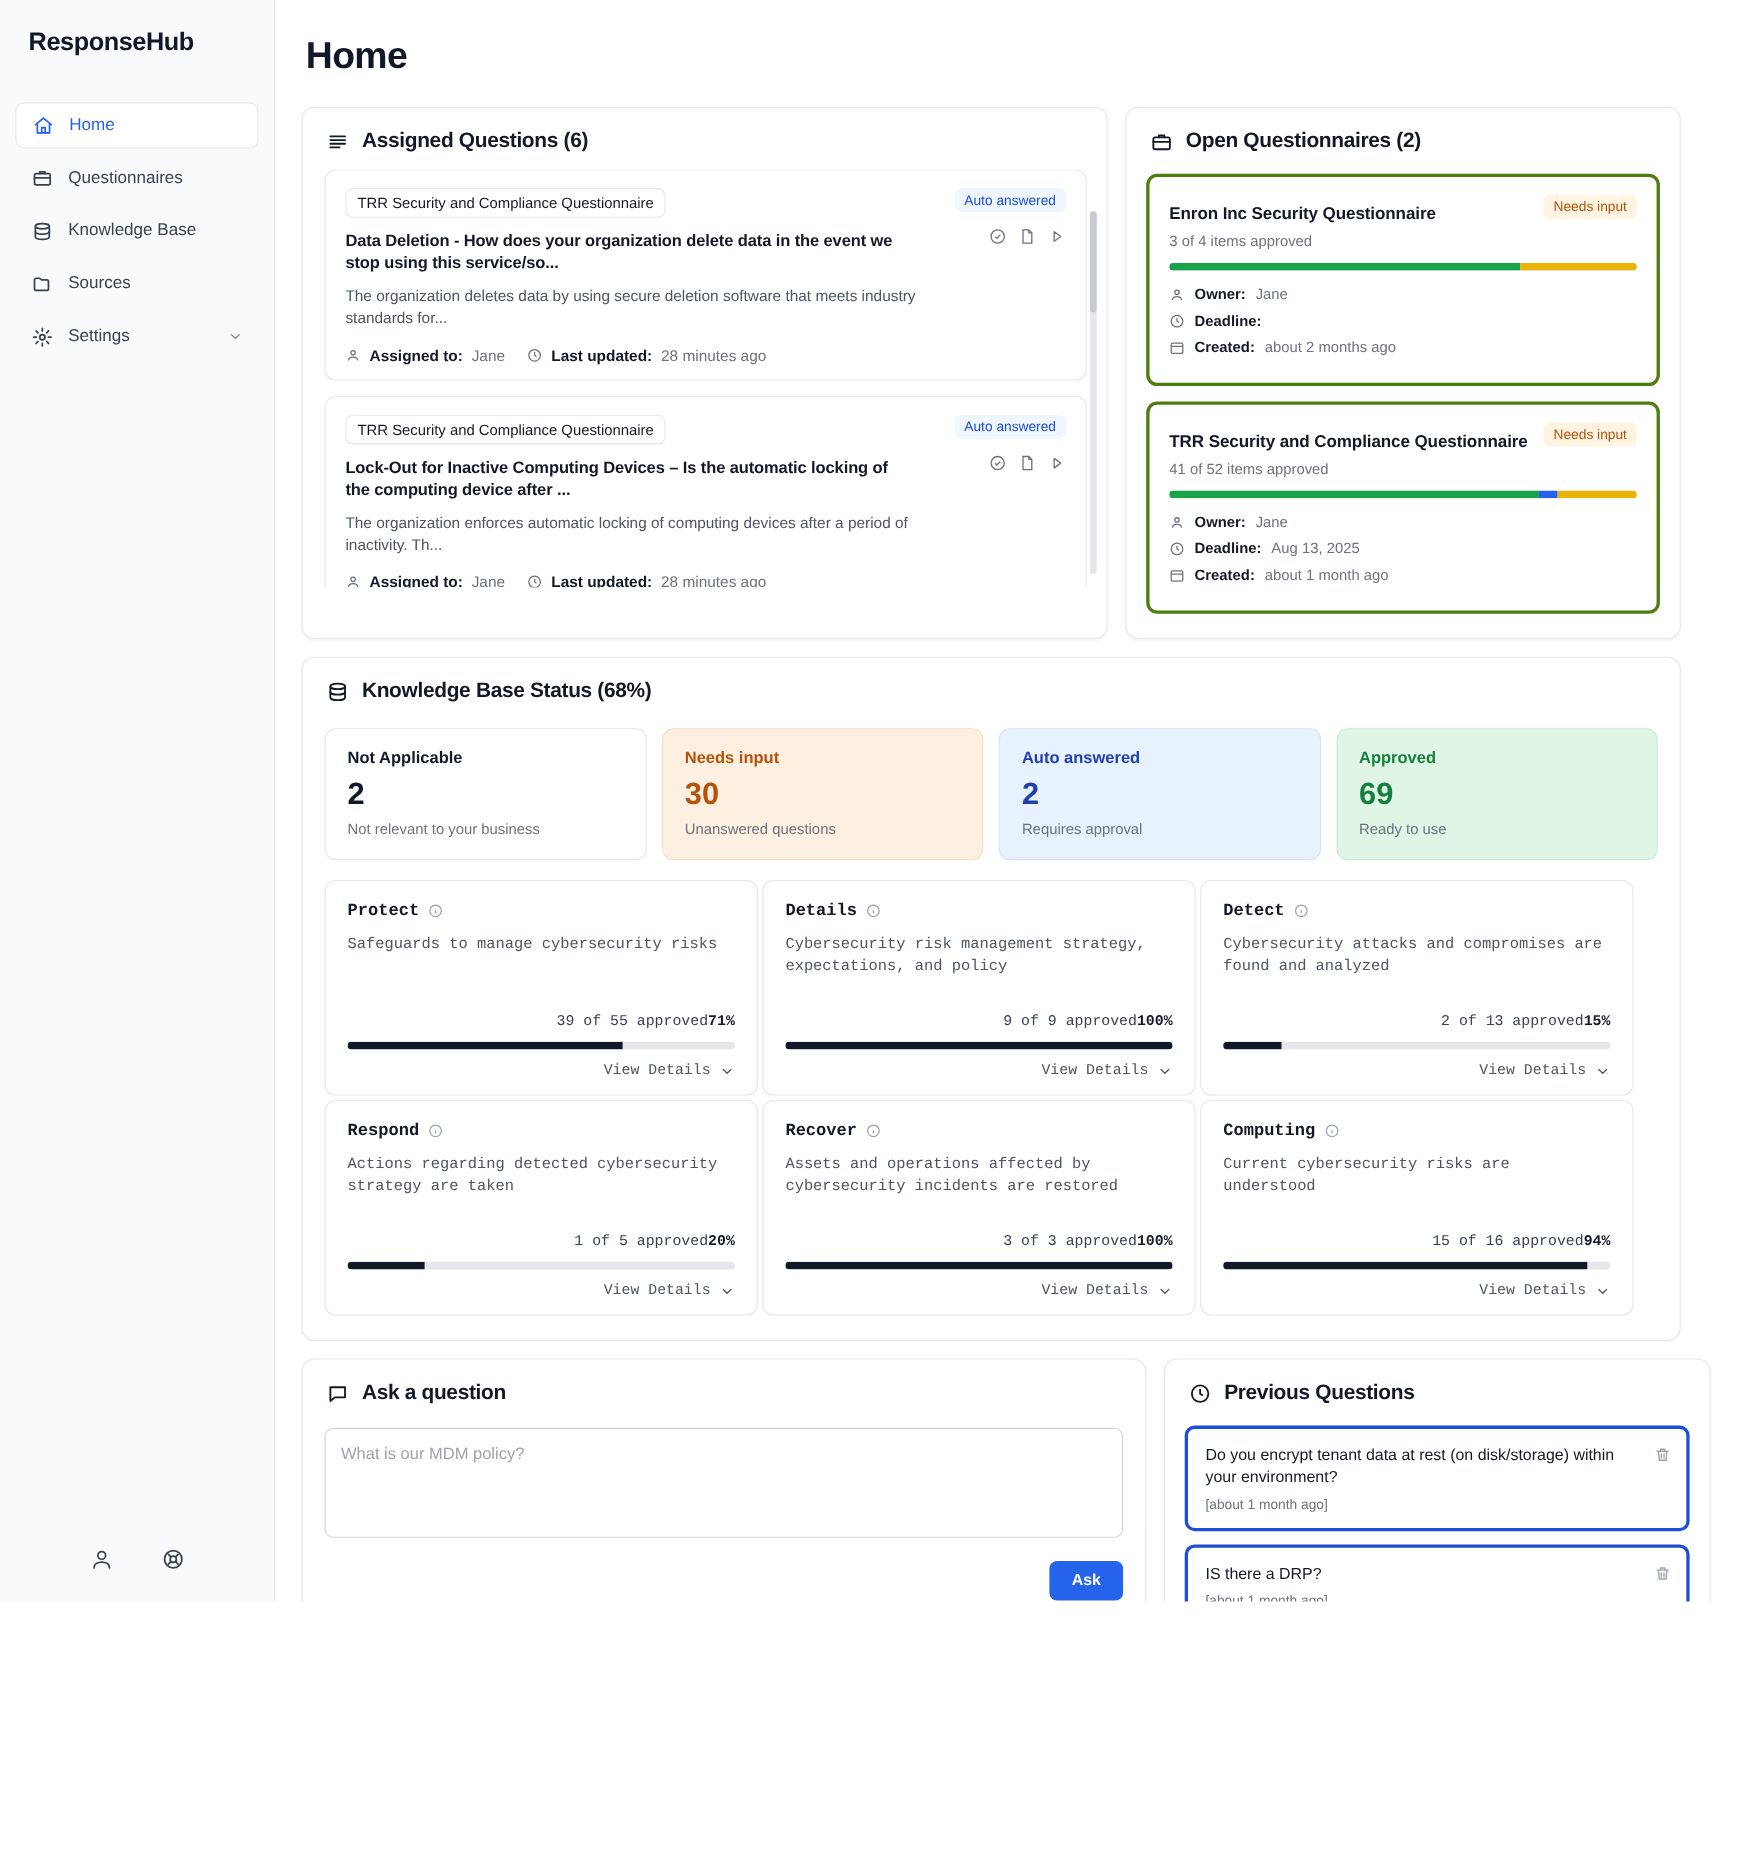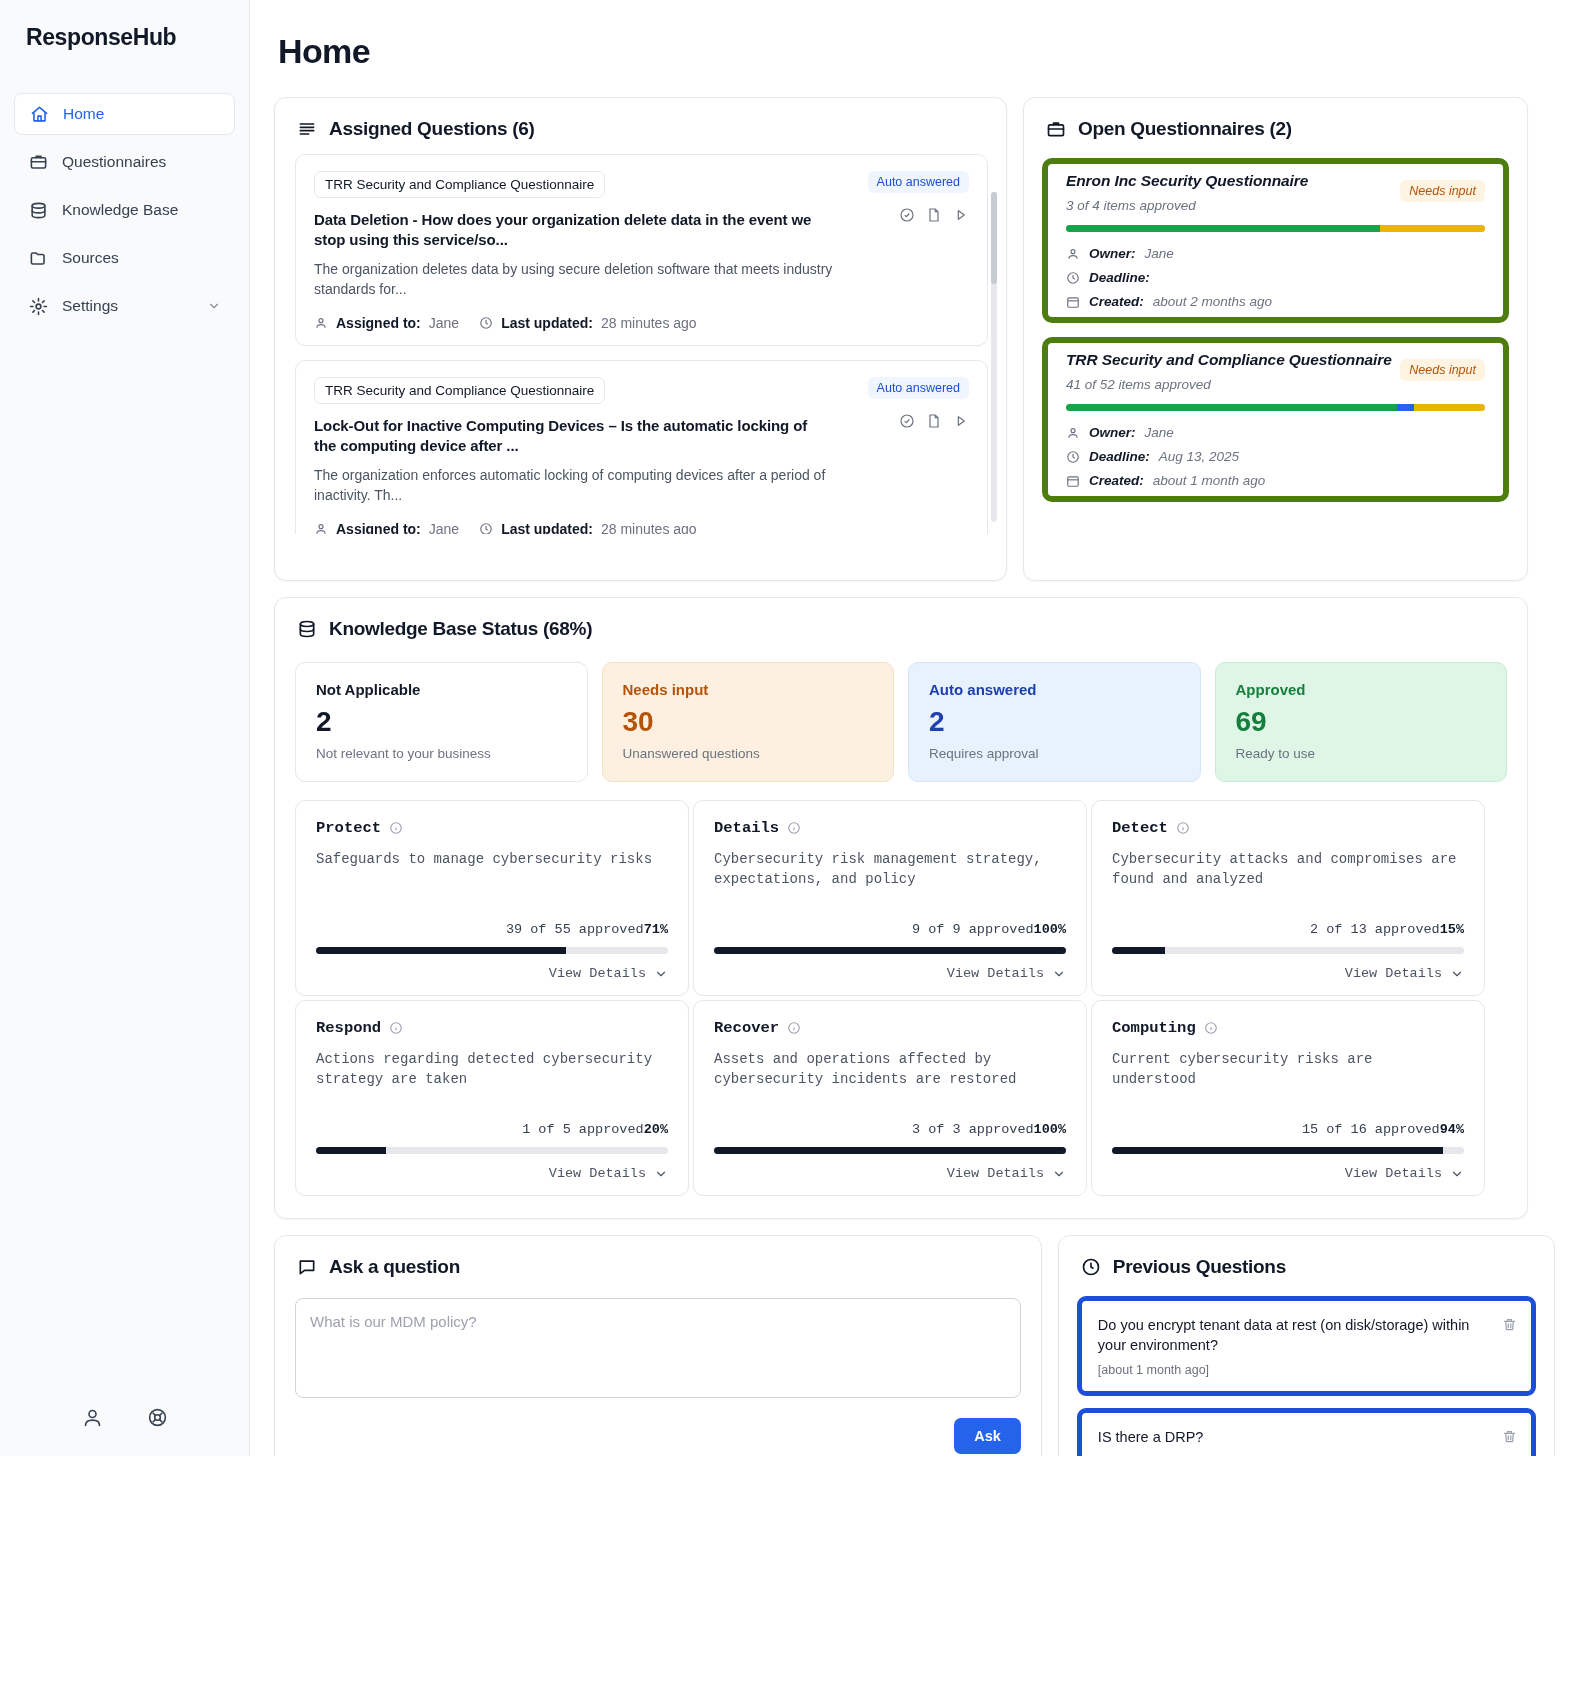--- a/index.html
+++ b/index.html
@@ -172,26 +172,25 @@
     top: 52px;
     display: flex;
     gap: 11px;
     color: #6b7280;
   }
 
   
   .openq { width: 505px; height: 484px; }
   .oq-body { padding: 4px 18px 18px 18px; }
   .oq-item {
-    border: 6px solid #4d7c0f;
+    border: 3px solid #4d7c0f;
     border-radius: 10px;
-    padding: 8px 18px;
+    padding: 25px 18px;
     margin-bottom: 14px;
     position: relative;
-    font-style: italic;
   }
   .oq-title { font-size: 15.5px; font-weight: bold; max-width: 360px; letter-spacing: -0.1px; }
   .oq-sub { font-size: 13.5px; color: #6b7280; margin-top: 8px; }
   .pbar {
     height: 7px;
     border-radius: 4px;
     background: #e5e7eb;
     margin: 12px 0 14px 0;
     display: flex;
     overflow: hidden;
@@ -267,21 +266,21 @@
     border-radius: 7px;
     padding: 10px 20px;
     font-size: 14.5px;
     font-weight: bold;
     cursor: pointer;
   }
 
   .prev { width: 505px; margin-top: 16px; }
   .prev-body { padding: 4px 18px 18px 18px; }
   .prev-item {
-    border: 5px solid #1d4ed8;
+    border: 3px solid #1d4ed8;
     border-radius: 9px;
     padding: 14px 16px;
     margin-bottom: 12px;
     position: relative;
   }
   .prev-q { font-size: 14.5px; line-height: 1.4; max-width: 390px; }
   .prev-t { font-size: 12.5px; color: #6b7280; margin-top: 7px; }
   .trash { position: absolute; right: 14px; top: 16px; color: #9ca3af; cursor: pointer; }
   svg { display: block; }
 </style>

